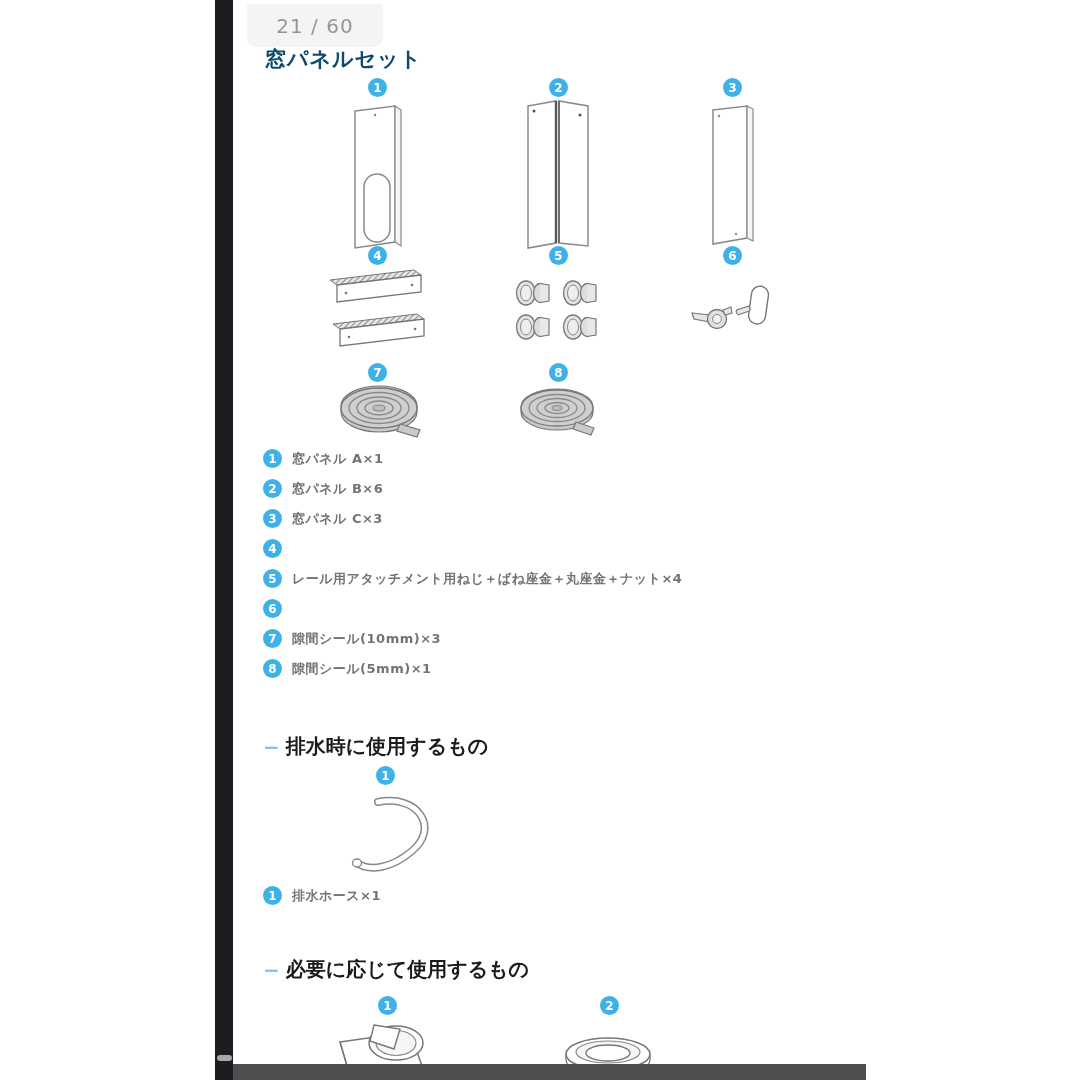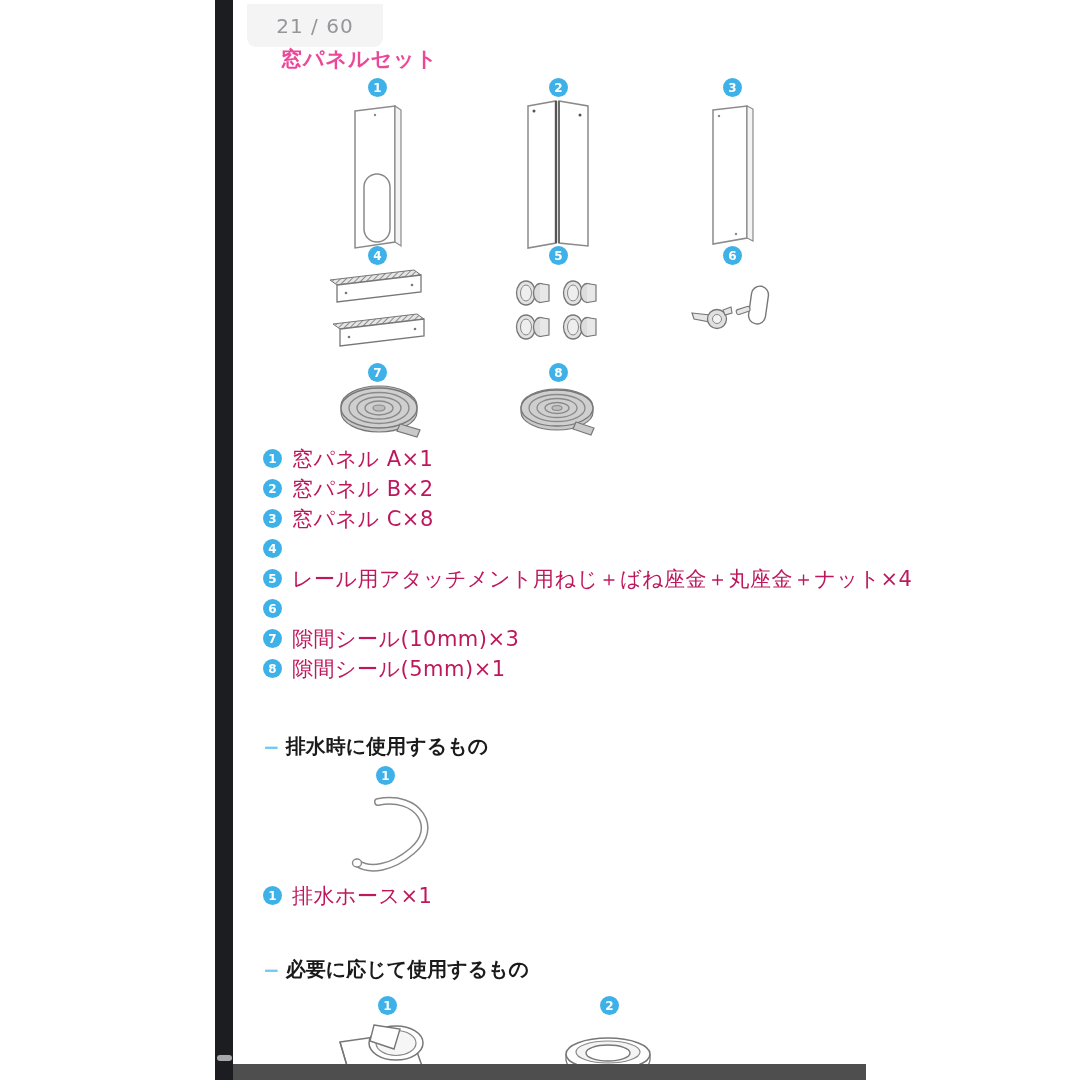--- a/index.html
+++ b/index.html
@@ -13,31 +13,31 @@
   .left-bar{left:215px;top:0;width:18px;height:1080px;background:#1b1d20;z-index:6;}
   .scroll-pill{left:217px;top:1055px;width:15px;height:6px;border-radius:3px;background:#a8a8ac;z-index:7;}
   
   .bottom-bar{left:215px;top:1064px;width:651px;height:16px;background:#4e4e4e;z-index:5;}
   
   .page-badge{
     left:247px;top:4px;width:136px;height:43px;background:#f4f4f5;border-radius:0 0 9px 9px;
     display:flex;align-items:center;justify-content:center;
     font-size:20px;color:#96969a;letter-spacing:1px;z-index:3;
   }
-  .doc-title{left:265px;top:45px;font-size:21px;font-weight:bold;color:#ec4899;z-index:2;letter-spacing:1px;margin-left:16px;}
+  .doc-title{left:265px;top:45px;font-size:21px;font-weight:bold;color:#0c4a6e;z-index:2;letter-spacing:1px;}
   
   .num-badge{
     width:19px;height:19px;border-radius:50%;background:#3eb1e8;color:#ffffff;
     display:flex;align-items:center;justify-content:center;
     font-size:12px;font-weight:bold;line-height:1;z-index:2;
   }
   
   .parts-list{left:263px;top:449px;z-index:1;}
   .list-row{display:flex;align-items:center;gap:10px;height:19px;margin-bottom:11px;}
-  .list-label{font-size:21px;color:#be185d;white-space:nowrap;letter-spacing:0.5px;}
+  .list-label{font-size:13px;color:#737373;white-space:nowrap;letter-spacing:0.5px;font-weight:bold;}
   
   .section-heading{display:flex;align-items:center;gap:6px;font-size:20px;font-weight:bold;color:#1a1a1a;z-index:1;}
   .section-dash{color:#74c9f0;font-weight:bold;font-size:20px;}
   svg{display:block;}
 </style>
 </head>
 <body>
 
 <div class="abs left-bar"></div>
 <div class="abs scroll-pill"></div>
@@ -149,25 +149,25 @@
   <polygon points="60,36 78,42 75,49 57,43" fill="#c9c9c9" stroke="#777777" stroke-width="1.2"></polygon>
 </svg>
 
 <div class="abs parts-list">
   <div class="list-row">
     <span class="num-badge">1</span>
     <span class="list-label">窓パネル A×1</span>
   </div>
   <div class="list-row">
     <span class="num-badge">2</span>
-    <span class="list-label">窓パネル B×2</span>
+    <span class="list-label">窓パネル B×6</span>
   </div>
   <div class="list-row">
     <span class="num-badge">3</span>
-    <span class="list-label">窓パネル C×8</span>
+    <span class="list-label">窓パネル C×3</span>
   </div>
   <div class="list-row">
     <span class="num-badge">4</span>
   </div>
   <div class="list-row">
     <span class="num-badge">5</span>
     <span class="list-label">レール用アタッチメント用ねじ＋ばね座金＋丸座金＋ナット×4</span>
   </div>
   <div class="list-row">
     <span class="num-badge">6</span>

